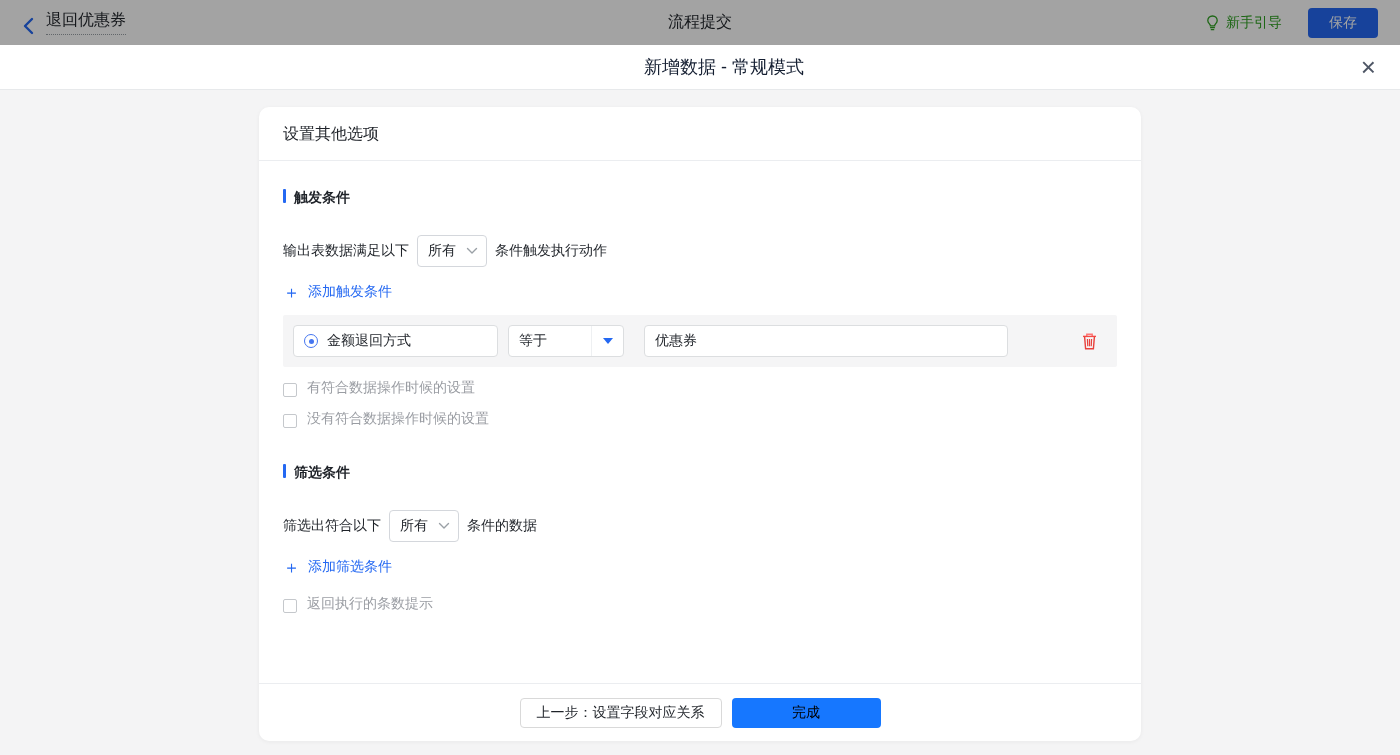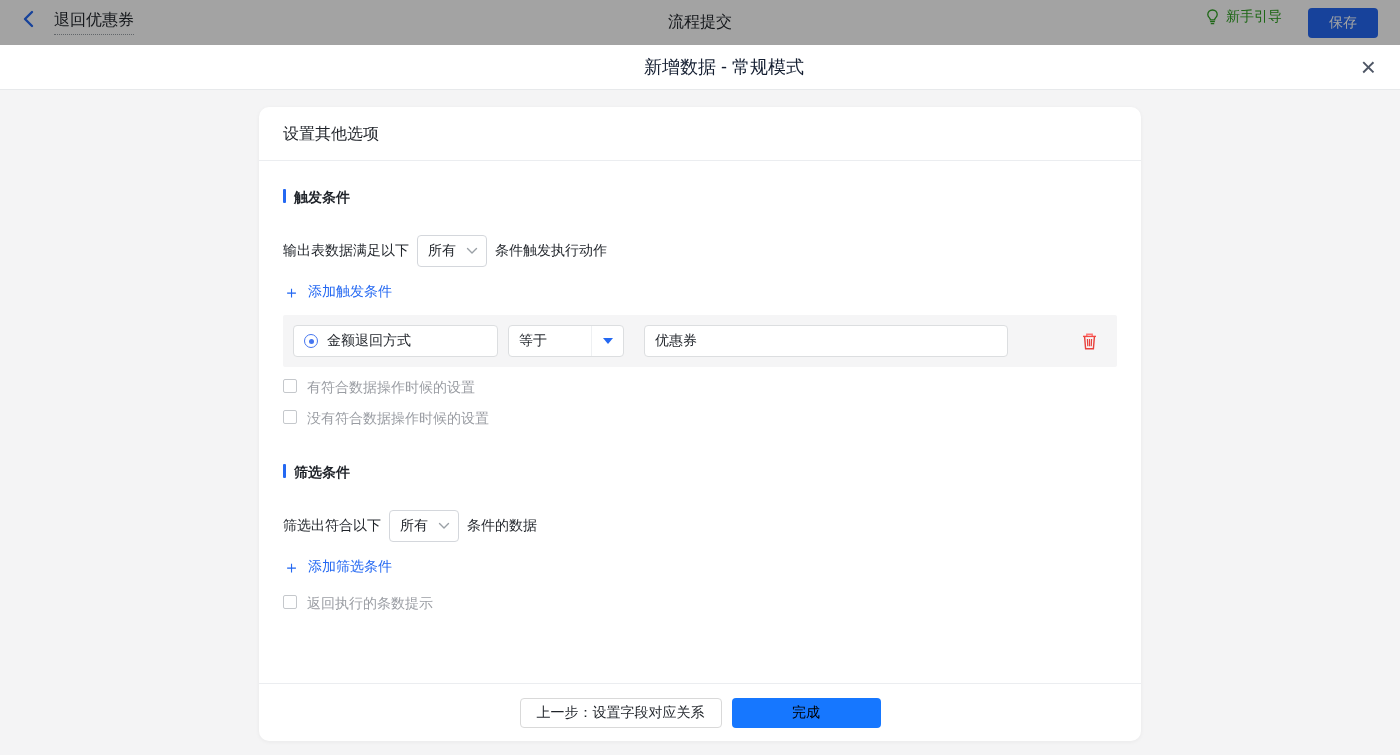--- a/index.html
+++ b/index.html
@@ -2,25 +2,25 @@
 <html><head>
 <meta charset="utf-8">
 <style>
   * { margin:0; padding:0; box-sizing:border-box; }
   html,body { width:1400px; height:755px; overflow:hidden; }
   body { font-family:"Liberation Sans","DejaVu Sans",sans-serif; color:#1f2329; background:#f4f4f5; }
 
   
   .topbar { position:relative; height:45px; background:#ffffff; display:flex; align-items:center; padding:0 22px; }
   .topbar::after { content:""; position:absolute; inset:0; background:rgba(0,0,0,0.36); pointer-events:none; }
-  .back-group { display:flex; align-items:flex-start; gap:20px; cursor:pointer; }
+  .back-group { display:flex; align-items:flex-end; gap:12px; cursor:pointer; }
   .back-chevron { display:flex; align-items:center; }
   .back-label { font-size:16px; color:#1f2329; padding-bottom:5px; border-bottom:1px dotted #9aa0a6; line-height:1.2; }
   .topbar-title { position:absolute; left:50%; transform:translateX(-50%); font-size:16px; color:#1f2329; }
-  .topbar-right { margin-left:auto; display:flex; align-items:flex-start; gap:26px; }
+  .topbar-right { margin-left:auto; display:flex; align-items:center; gap:26px; }
   .guide-group { display:flex; align-items:center; gap:6px; color:#2ea121; font-size:14px; cursor:pointer; }
   .save-btn { width:70px; height:30px; background:#2468f2; color:#ffffff; font-size:14px; border:none; border-radius:4px; cursor:pointer; }
 
   
   .modal-header { position:relative; height:45px; background:#ffffff; display:flex; align-items:center; justify-content:center; border-bottom:1px solid #e7e9eb; }
   .modal-title { font-size:18px; font-weight:500; color:#141e31;margin-left:48px; }
   .close-btn { position:absolute; right:24px; top:50%; transform:translateY(-50%); font-size:26px; font-weight:300; color:#4e5665; line-height:1; cursor:pointer; background:none; border:none; }
 
   
   .page-body { height:665px; background:#f4f4f5; }
@@ -42,21 +42,21 @@
   .field-box { width:205px; height:32px; background:#fff; border:1px solid #dcdee0; border-radius:4px; display:flex; align-items:center; gap:9px; padding:0 10px; font-size:14px; }
   .radio-icon { width:14px; height:14px; border:1.5px solid #4576f0; border-radius:50%; display:flex; align-items:center; justify-content:center; flex:none; }
   .radio-icon::after { content:""; width:5px; height:5px; background:#4576f0; border-radius:50%; }
   .op-box { width:116px; height:32px; margin-left:10px; background:#fff; border:1px solid #dcdee0; border-radius:4px; display:flex; align-items:center; font-size:14px; cursor:pointer; }
   .op-box .op-val { flex:1; padding:0 10px; }
   .op-caret-zone { width:32px; height:100%; display:flex; align-items:center; justify-content:center; border-left:1px solid #eef0f2; }
   .caret-down { width:0; height:0; border-left:5px solid transparent; border-right:5px solid transparent; border-top:6px solid #2468f2; }
   .value-input { width:364px; height:32px; margin-left:20px; background:#fff; border:1px solid #dcdee0; border-radius:4px; padding:0 10px; font-size:14px; color:#1f2329; font-family:inherit; outline:none; }
   .trash-btn { margin-left:auto; margin-right:10px; background:none; border:none; cursor:pointer; display:flex; align-items:center; }
 
-  .checkbox-row { display:flex; align-items:flex-start; gap:10px; margin-top:13px; cursor:pointer; }
+  .checkbox-row { display:flex; align-items:flex-end; gap:10px; margin-top:13px; cursor:pointer; }
   .checkbox-row.first { margin-top:12px; }
   .checkbox-box { width:14px; height:14px; border:1px solid #c5c8cc; border-radius:2px; background:#fff; flex:none; }
   .checkbox-label { font-size:14px; color:#9a9da3; }
 
   .section-gap { margin-top:36px; }
 
   
   .card-footer { height:58px; border-top:1px solid #ebedf0; display:flex; align-items:center; justify-content:center; gap:10px; }
   .prev-btn { height:30px; padding:0 16px; background:#fff; border:1px solid #d9d9d9; border-radius:4px; font-size:14px; color:#1f2329; cursor:pointer; font-family:inherit; }
   .done-btn { width:149px; height:30px; background:#1677ff; border:none; border-radius:4px; font-size:14px; color:#000000; cursor:pointer; font-family:inherit; }

